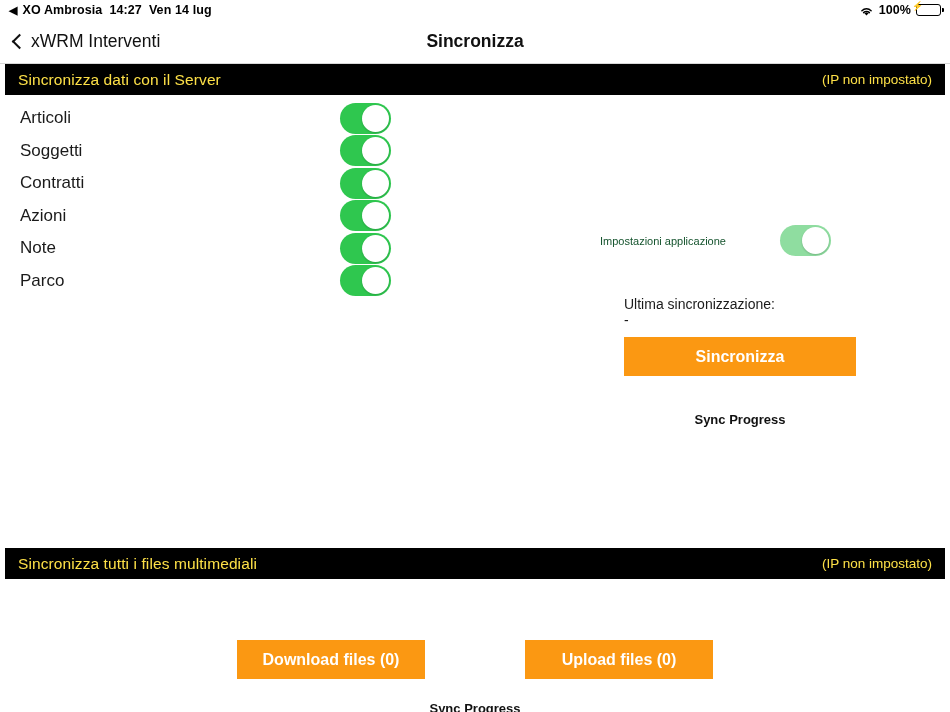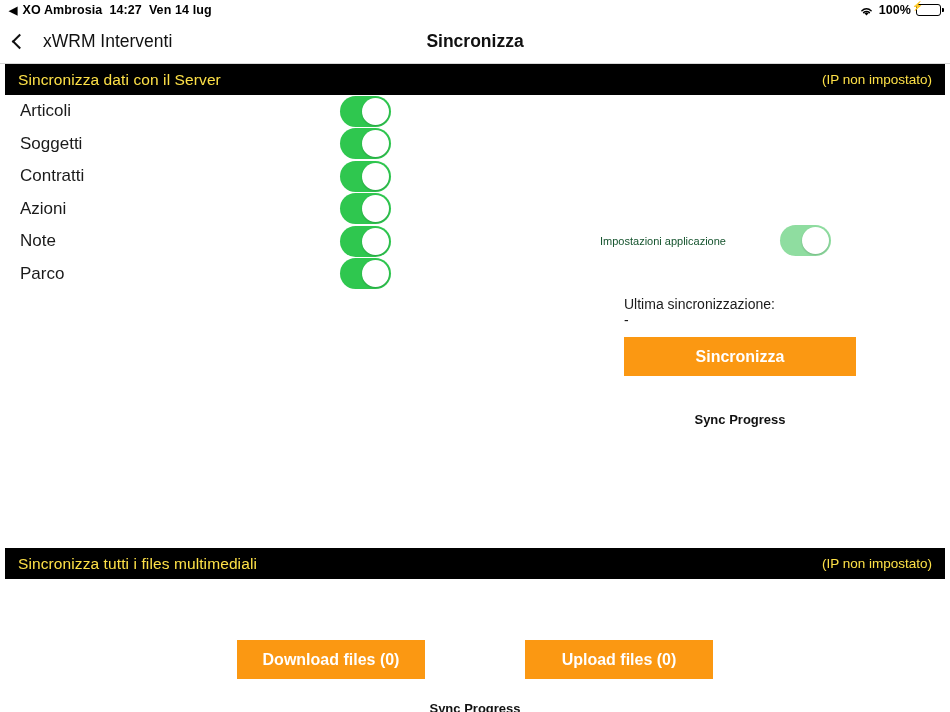--- a/index.html
+++ b/index.html
@@ -100,21 +100,21 @@
     position: relative;
     display: flex;
     align-items: center;
     box-sizing: border-box;
     border-bottom: 1px solid #d8d8d8;
     background: #ffffff;
   }
   .nav-back {
     display: flex;
     align-items: center;
-    gap: 20px;
+    gap: 8px;
     padding-left: 11px;
     cursor: pointer;
   }
   .chevron-left {
     width: 12px;
     height: 20px;
     position: relative;
     flex: 0 0 auto;
   }
   .chevron-left::before {
@@ -165,20 +165,21 @@
   }
 
   
   .sync-body {
     display: flex;
     position: relative;
     height: 390px;
   }
   .toggle-list {
     width: 420px;
+    padding-top: 7px;
     flex: 0 0 auto;
   }
   .toggle-row {
     height: 32.5px;
     display: flex;
     align-items: center;
     padding: 0 0 0 20px;
     box-sizing: border-box;
   }
   .toggle-row-label {

